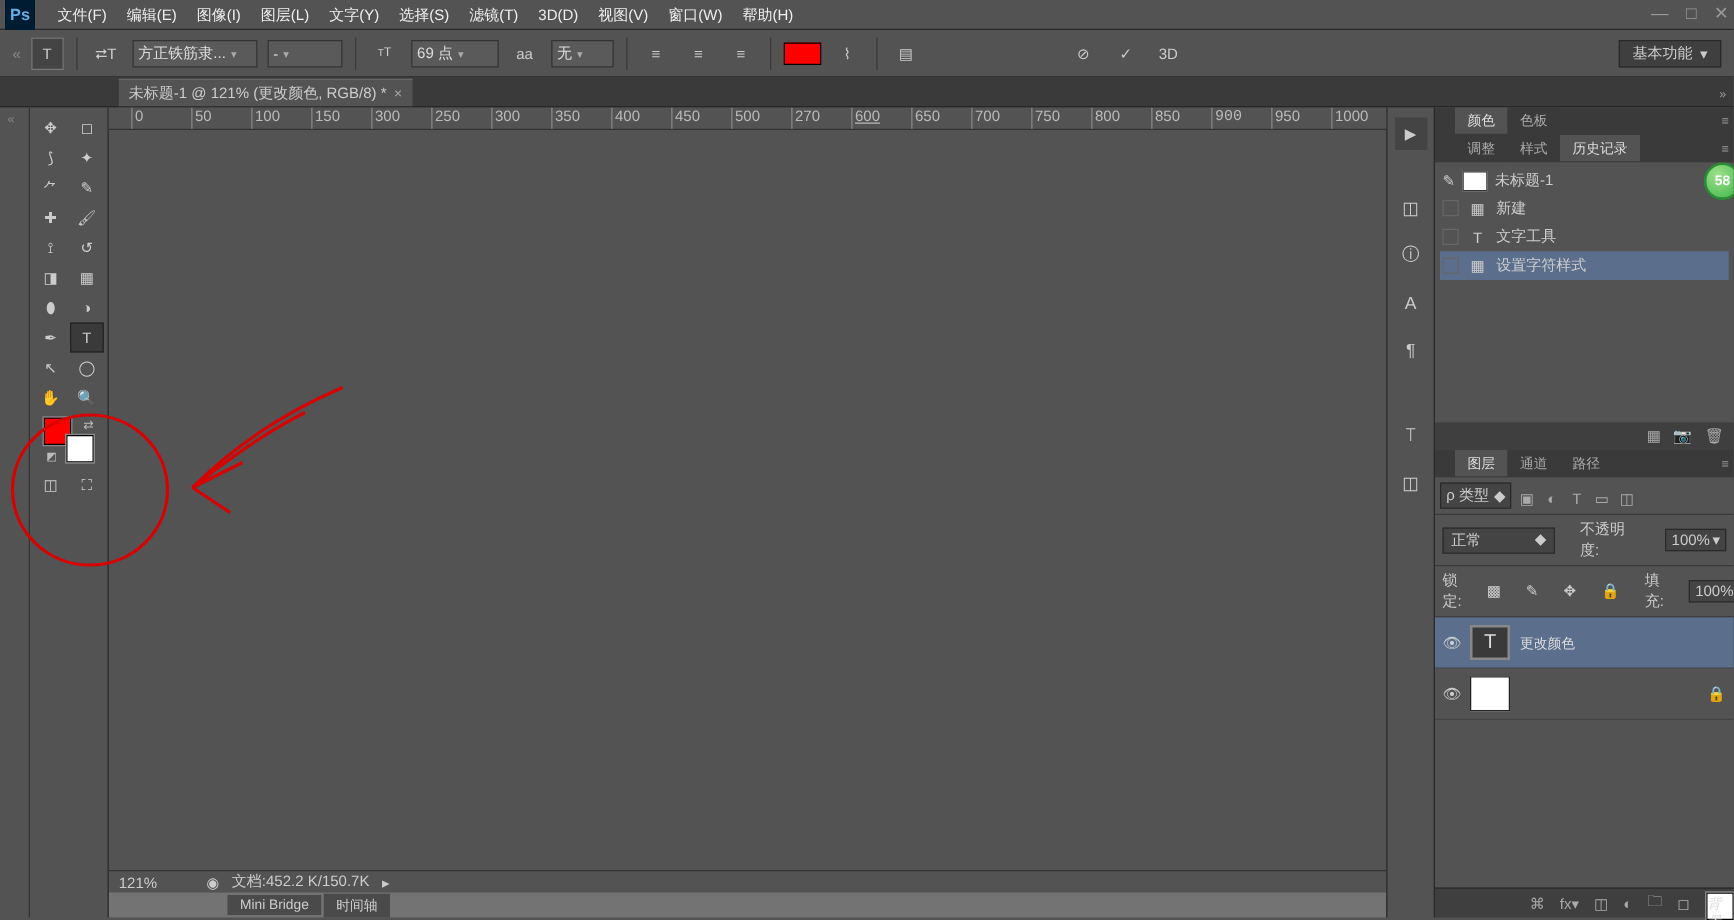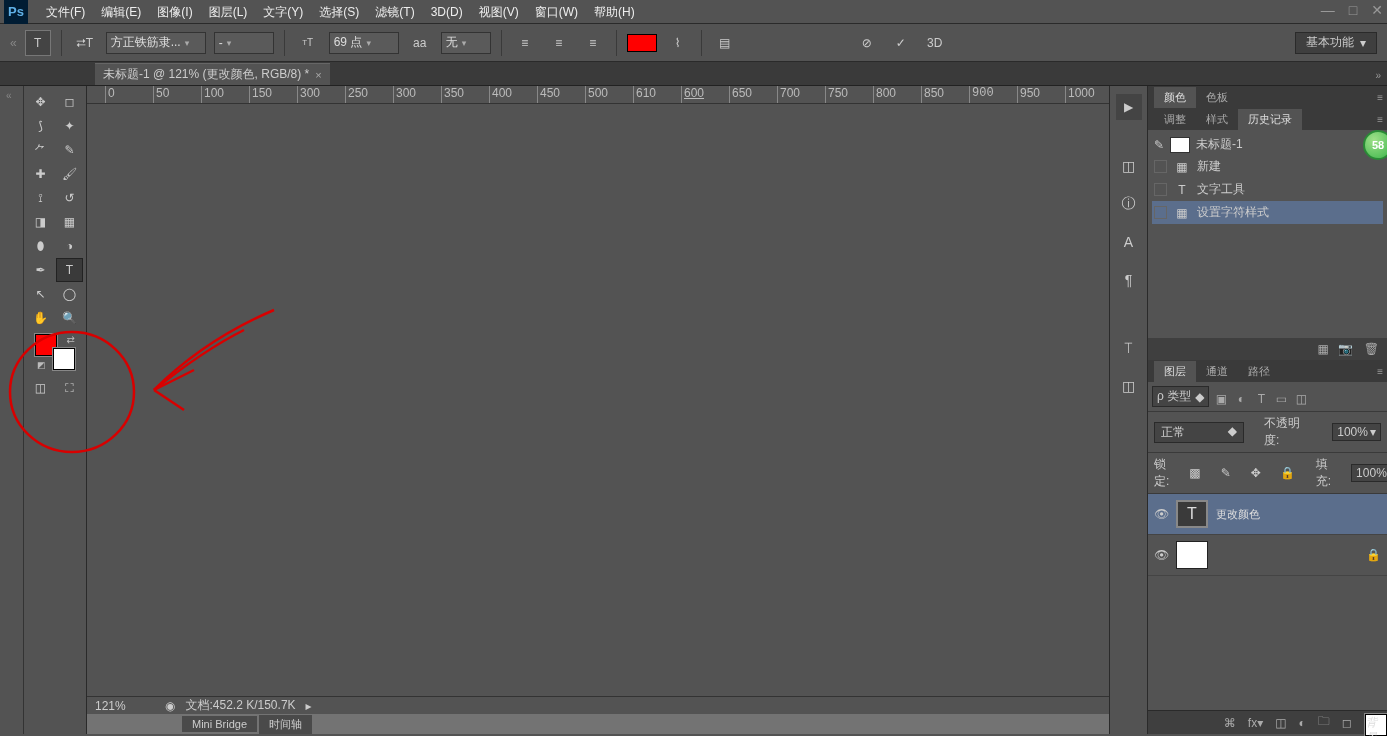--- a/index.html
+++ b/index.html
@@ -53,21 +53,21 @@
   .status .zoom{width:60px;}
   .bottom-tabs { height:20px; background:#737373; display:flex; align-items:center; padding-left:95px; gap:2px;}
   .bottom-tabs .bt { padding:2px 10px; background:#4a4a4a; font-size:11px; color:#ccc;}
   
   
   .right-strip { width:38px; background:#535353; border-left:1px solid #2a2a2a; padding-top:8px; display:flex; flex-direction:column; align-items:center; gap:14px;}
   .right-strip .ic{width:24px;height:24px;display:flex;align-items:center;justify-content:center;color:#ccc;font-size:14px;}
   .play-btn{width:26px;height:26px;background:#444;display:flex;align-items:center;justify-content:center;margin-bottom:20px;}
   
   .panels { width:240px; background:#4a4a4a; border-left:1px solid #2a2a2a; display:flex; flex-direction:column;}
-  .panel-tabs { height:22px; background:#3a3a3a; display:flex; align-items:center; padding-left:6px; gap:0;}
+  .panel-tabs { height:22px; background:#3a3a3a; display:flex; align-items:flex-start; padding-left:16px; gap:0;}
   .panel-tab { padding:3px 10px; font-size:11px; color:#aaa; background:#3a3a3a;}
   .panel-tab.act { background:#535353; color:#ddd;}
   .panel-opt { margin-left:auto; margin-right:4px; color:#999; font-size:10px; align-self:center;}
   
   .hist-body { background:#535353; padding:4px; font-size:11px;}
   .hist-top { display:flex; align-items:center; gap:6px; padding:2px;}
   .hist-thumb { width:20px;height:16px;background:#fff;border:1px solid #333;}
   .hist-row { display:flex; align-items:center; gap:8px; padding:3px 2px;}
   .hist-row.sel { background:#5b6e8c;}
   .hist-row .hbox{width:13px;height:13px;border:1px solid #666;}
@@ -236,21 +236,21 @@
         <div class="tick" style="left: 66px;">50</div>
         <div class="tick" style="left: 114px;">100</div>
         <div class="tick" style="left: 162px;">150</div>
         <div class="tick" style="left: 210px;">300</div>
         <div class="tick" style="left: 258px;">250</div>
         <div class="tick" style="left: 306px;">300</div>
         <div class="tick" style="left: 354px;">350</div>
         <div class="tick" style="left: 402px;">400</div>
         <div class="tick" style="left: 450px;">450</div>
         <div class="tick" style="left: 498px;">500</div>
-        <div class="tick" style="left: 546px;">610</div>
+        <div class="tick" style="left: 546px;">270</div>
         <div class="tick" style="left: 594px; text-decoration: underline;">600</div>
         <div class="tick" style="left: 642px;">650</div>
         <div class="tick" style="left: 690px;">700</div>
         <div class="tick" style="left: 738px;">750</div>
         <div class="tick" style="left: 786px;">800</div>
         <div class="tick" style="left: 834px;">850</div>
         <div class="tick" style="left: 882px; font-family: Liberation Mono, monospace;">900</div>
         <div class="tick" style="left: 930px;">950</div>
         <div class="tick" style="left: 978px;">1000</div>
       </div>

